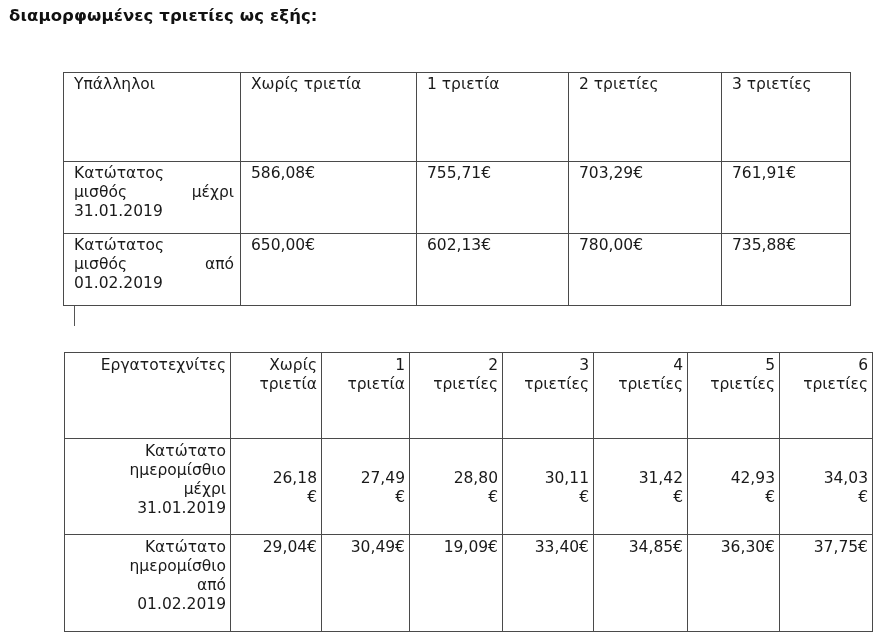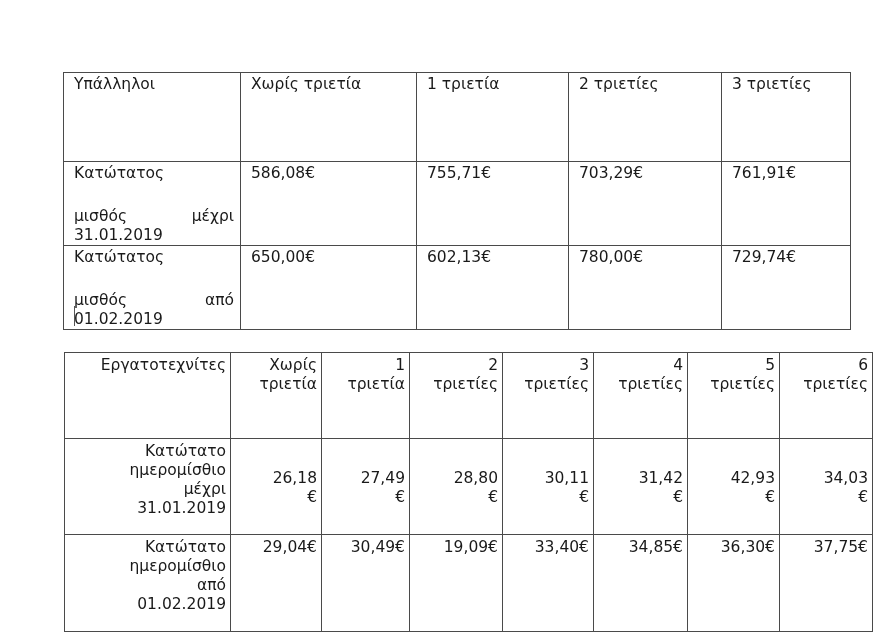--- a/index.html
+++ b/index.html
@@ -45,21 +45,21 @@
       border: 1.5px solid #4a4a4a;
       vertical-align: top;
       padding: 2px 6px 0 10px;
       overflow: hidden;
     }
     #table-employees { left: 63px; top: 72px; width: 788px; }
     #table-employees tr.head td { height: 86px; }
     #table-employees tr.r1 td { height: 69px; }
     #table-employees tr.r2 td { height: 69px; }
     #table-employees td.lbl { text-align: justify; text-align-last: left; }
-    .justify-line { display: block; text-align: justify; text-align-last: justify; margin-top: 24px; }
+    .justify-line { display: block; text-align: justify; text-align-last: justify; }
 
     #table-workers { left: 64px; top: 352px; width: 808px; }
     #table-workers td { padding: 3px 4px 0 8px; text-align: right; }
     #table-workers tr.head td { height: 82px; }
     #table-workers tr.r1 td { height: 92px; }
     #table-workers tr.r2 td { height: 93px; }
     #table-workers tr.r1 td.num { padding-top: 30px; height: 65px; }
 
     .cursor {
       position: absolute;
@@ -67,20 +67,21 @@
       top: 306px;
       width: 1px;
       height: 20px;
       background: #555;
     }
   </style>
 </head>
 <body>
 
 <div class="intro">
+  <span class="line2">διαμορφωμένες τριετίες ως εξής:</span>
 </div>
 
 <table class="grid" id="table-employees">
   <colgroup>
     <col style="width:177px">
     <col style="width:176px">
     <col style="width:152px">
     <col style="width:153px">
     <col style="width:129px">
   </colgroup>
@@ -105,21 +106,21 @@
   </tr>
   <tr class="r2">
     <td class="lbl">
       <span style="display:block">Κατώτατος</span>
       <span class="justify-line"><span>μισθός</span> <span>από</span></span>
       <span style="display:block">01.02.2019</span>
     </td>
     <td>650,00€</td>
     <td>602,13€</td>
     <td>780,00€</td>
-    <td>729,74€</td>
+    <td>735,88€</td>
   </tr>
 </tbody>
   </table>
 
 <div class="cursor"></div>
 
 <table class="grid" id="table-workers">
   <colgroup>
     <col style="width:166px">
     <col style="width:91px">

